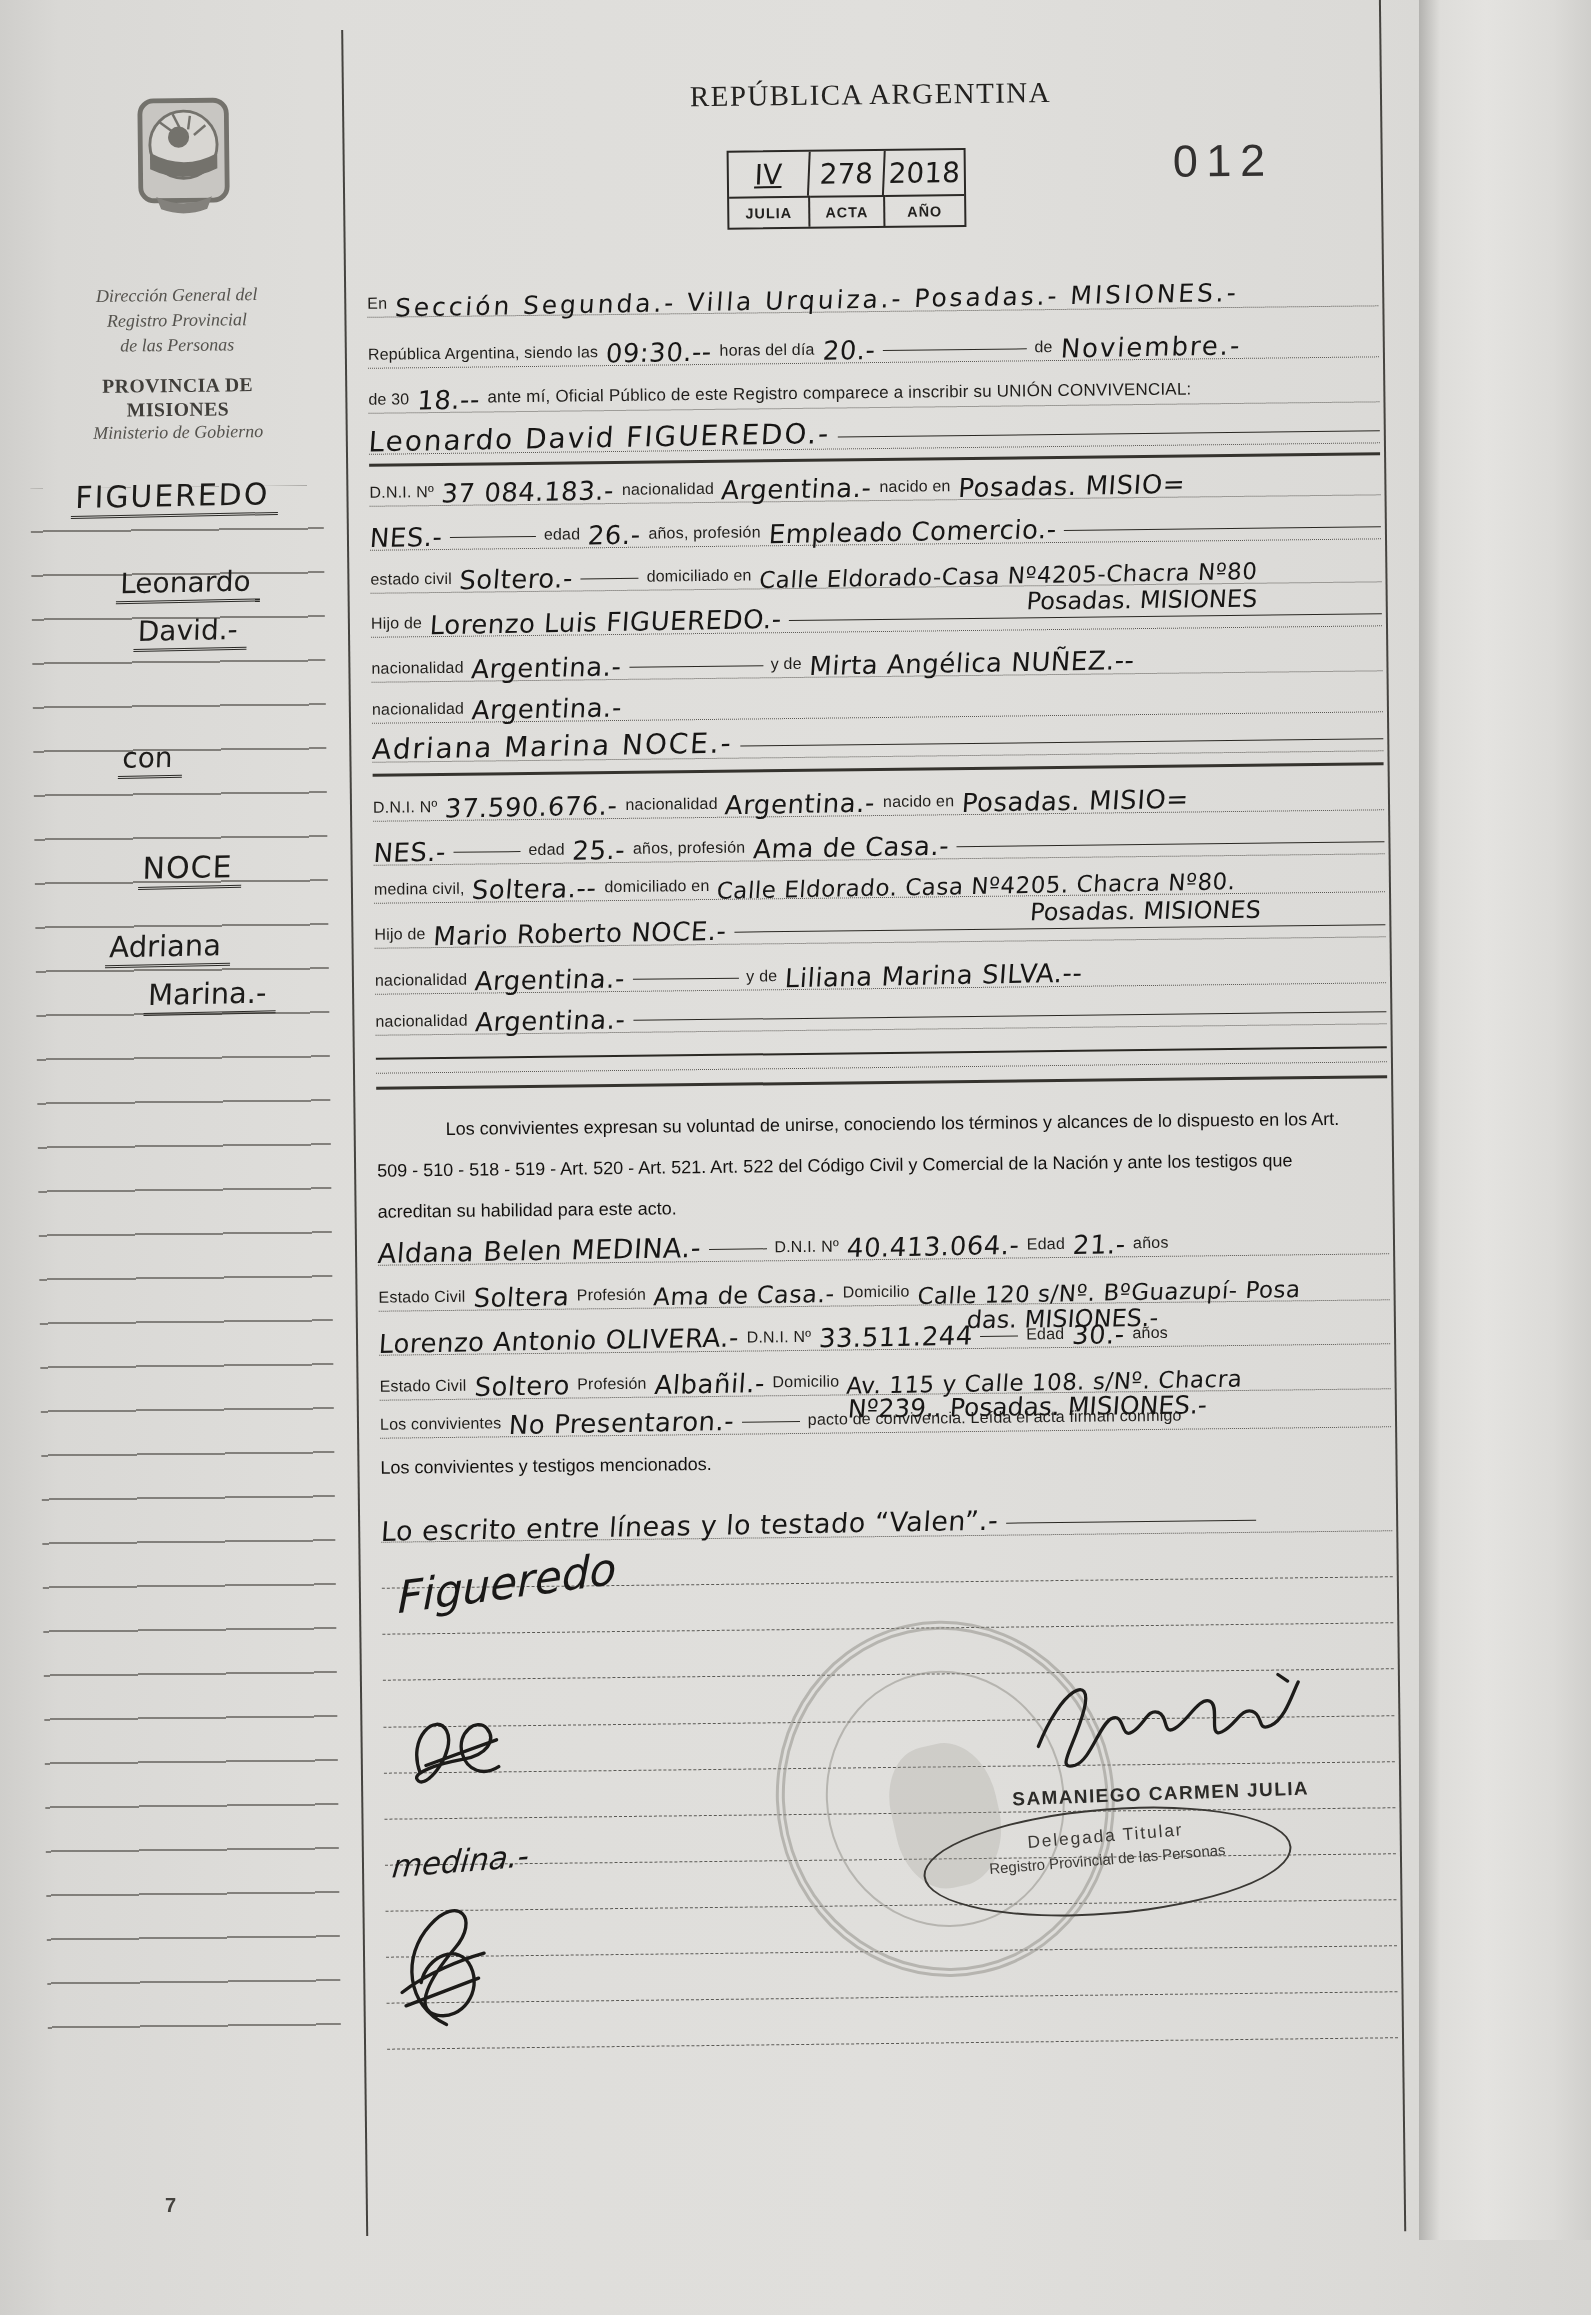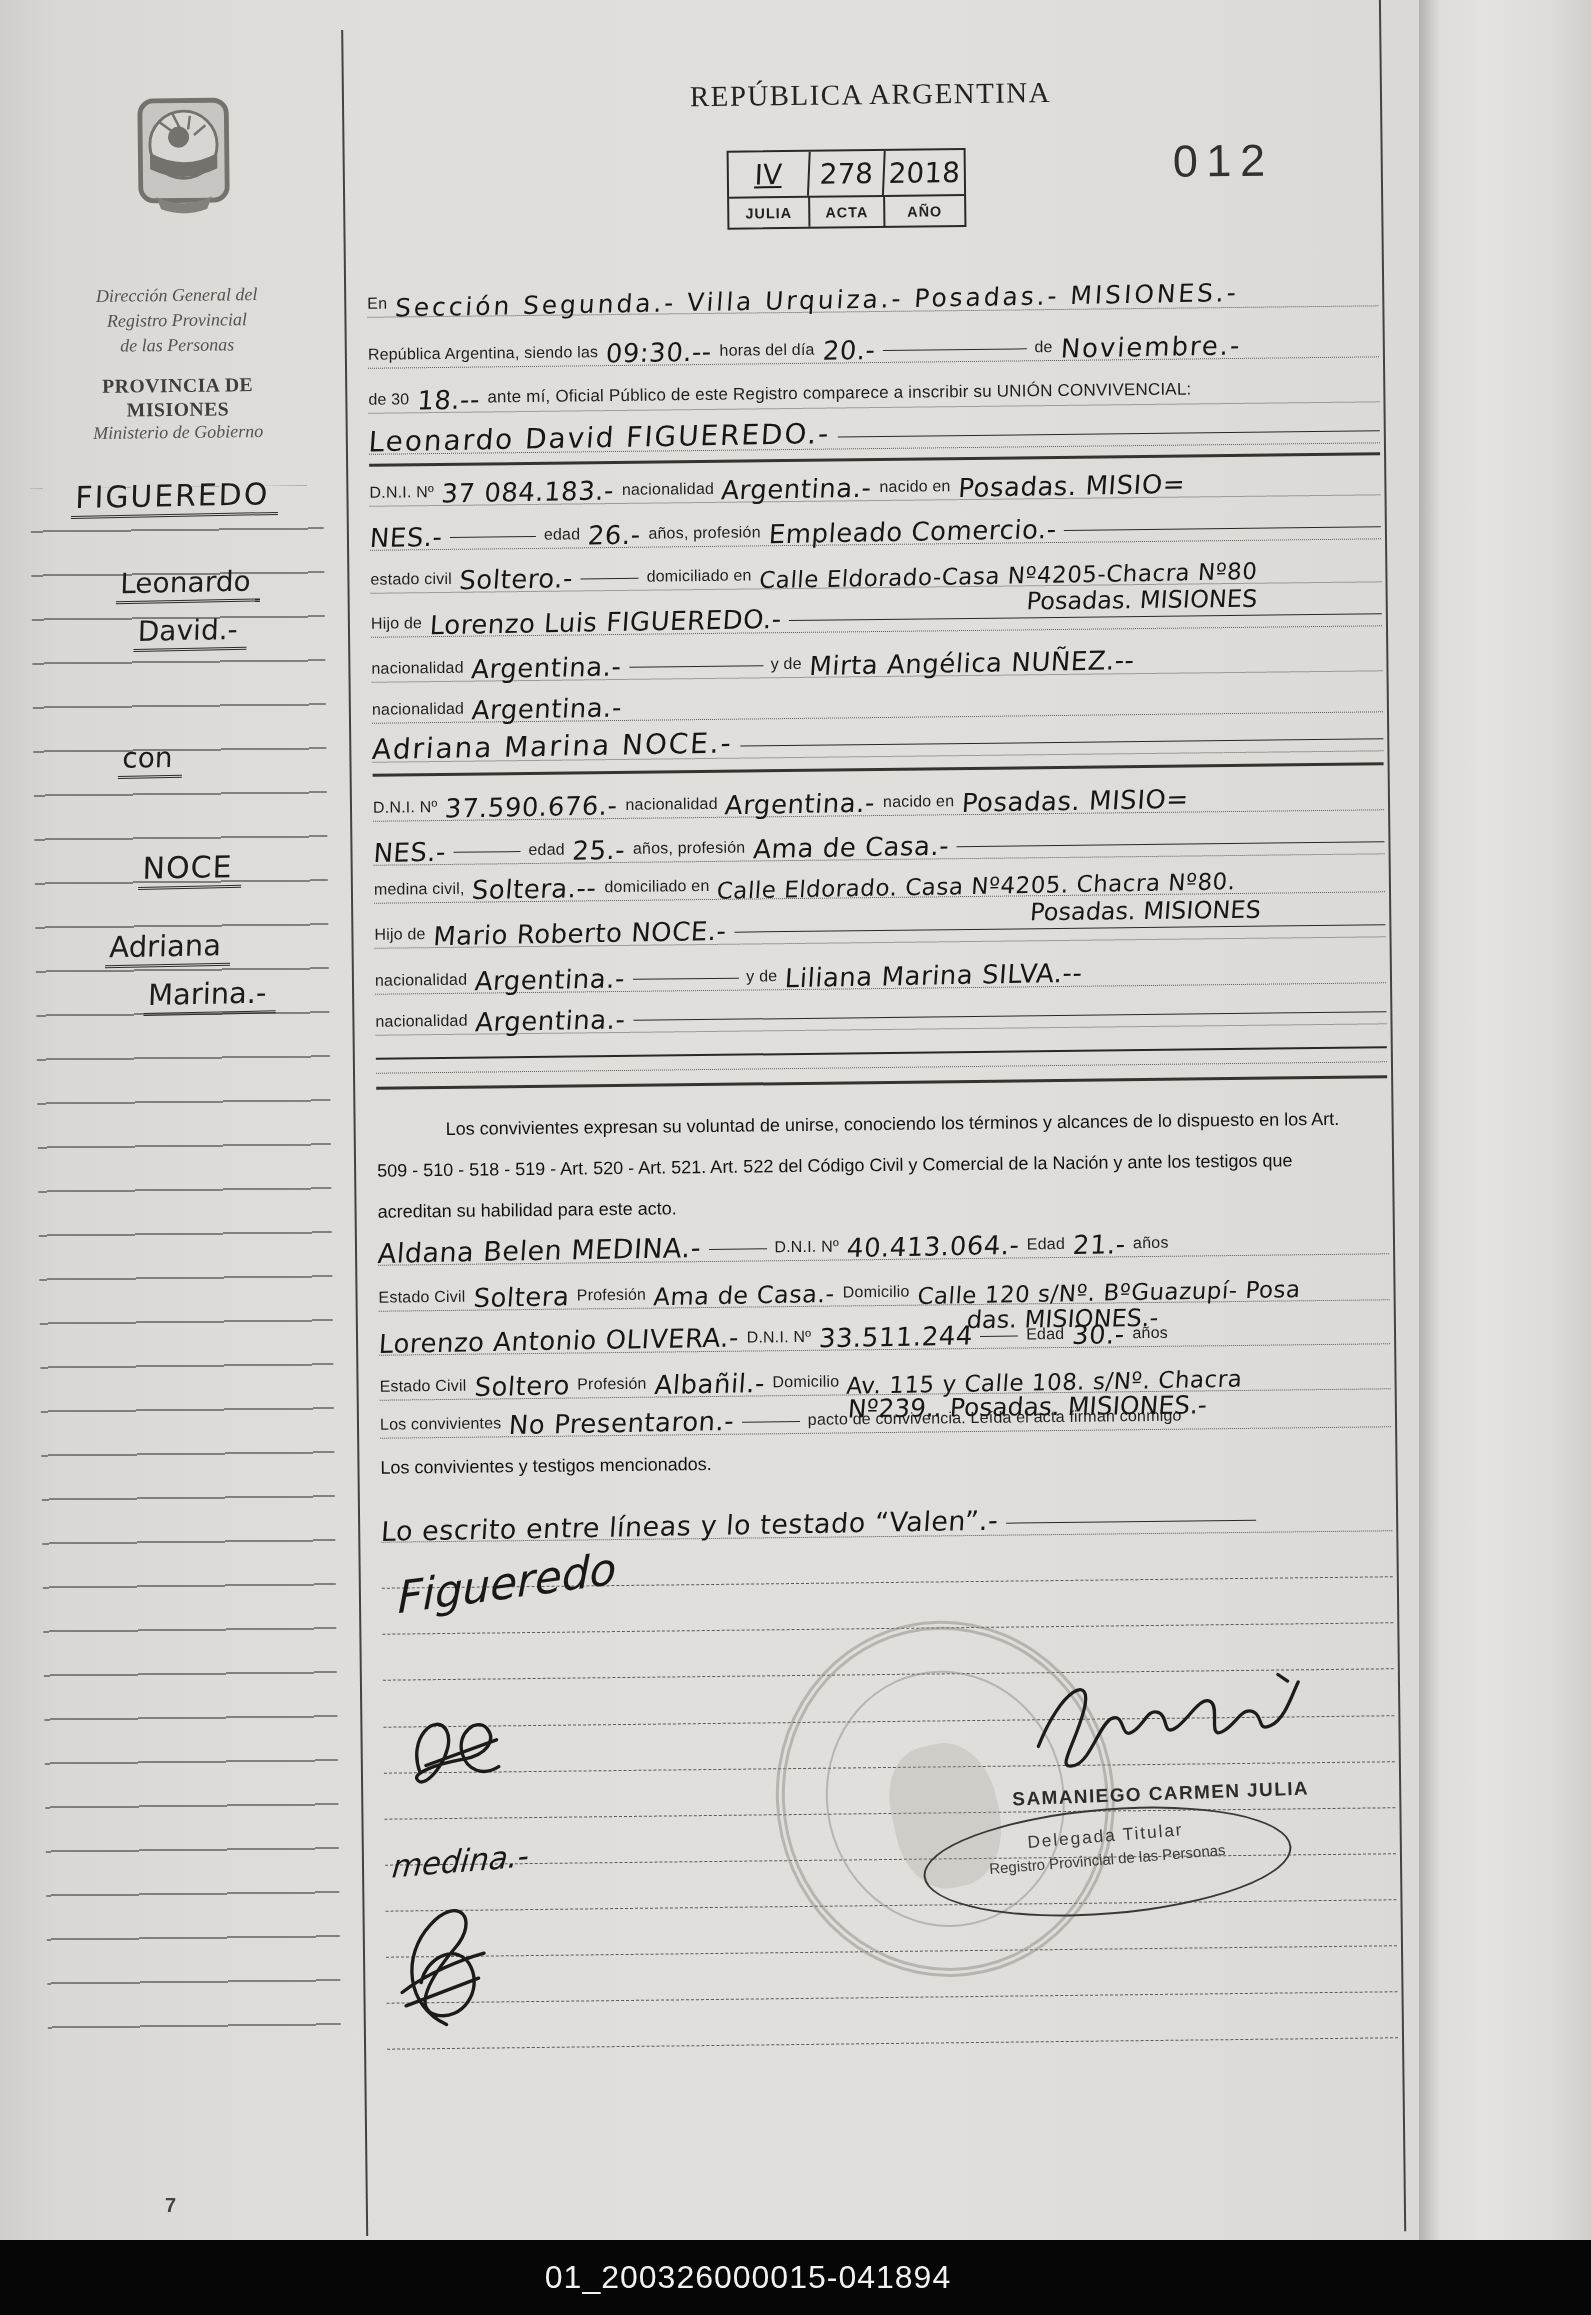--- a/index.html
+++ b/index.html
@@ -323,17 +323,14 @@
     <div class="sig-text" style="left:384px;top:1839px;font-size:31px;transform:rotate(-4deg) skewX(-10deg)">medina.-</div>
 
     <div style="position:absolute;left:377px;top:1894px">
       <svg width="130" height="139" viewBox="0 0 135 145">
         <path d="M62,132 C20,112 16,60 46,28 C76,-4 98,22 72,52 C46,82 26,116 52,122 C78,128 100,98 88,72 C76,46 42,60 36,88 M16,98 C42,78 80,64 102,58 M20,112 L96,84" stroke="#1c1b19" stroke-width="3.5" fill="none" stroke-linecap="round"></path>
       </svg>
     </div>
   </div>
 
   <div class="page-num">7</div>
-  <div class="footer-bar">
-    <span>01_200326000015-041894</span>
-  </div>
 </div>
 
 
 </body></html>

